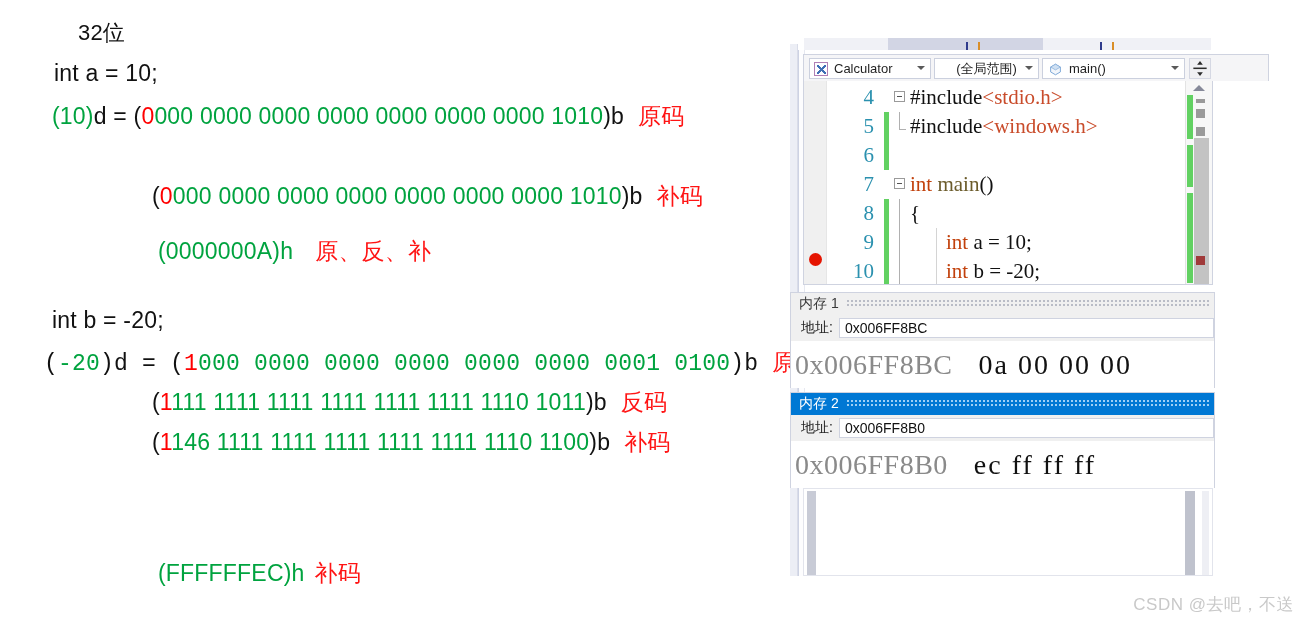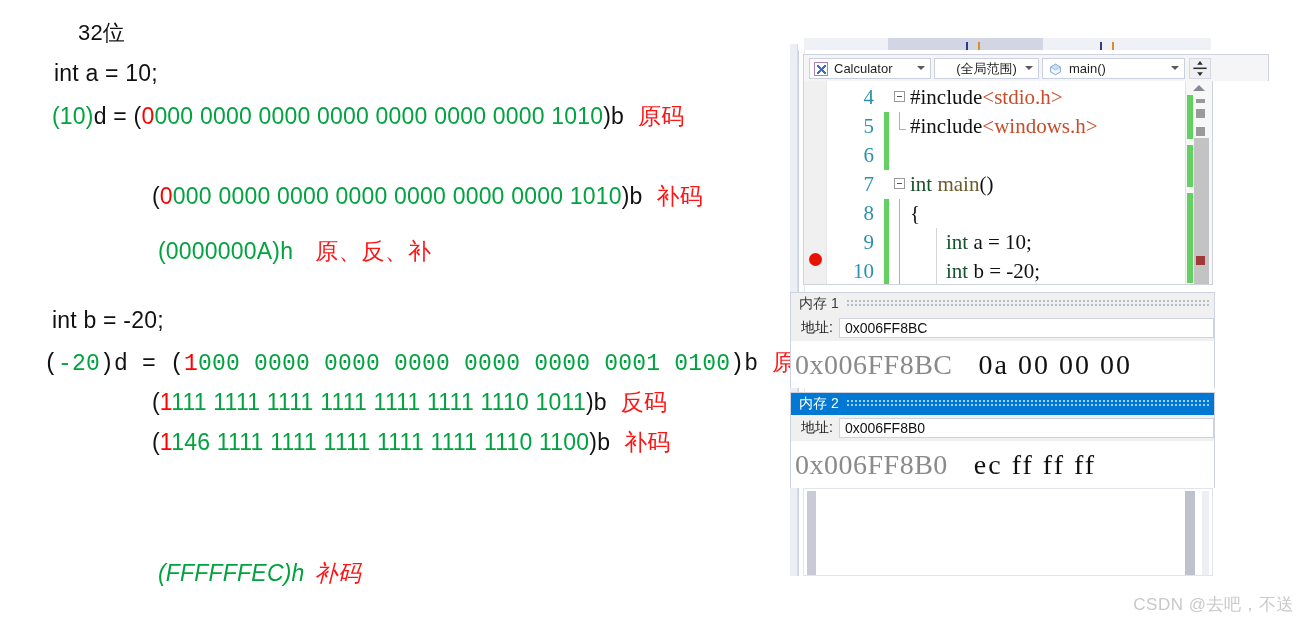--- a/index.html
+++ b/index.html
@@ -137,21 +137,21 @@
   }
   .outline-box:before{
     content:"";position:absolute;left:2px;top:4px;width:5px;height:1px;background:#555;
   }
   .outline-line{
     position:absolute;left:73px;width:1px;background:#b0b0b0;
   }
   .code-txt{position:absolute;left:84px;color:#111;}
   .tok-pre{color:#111;}
   .tok-str{color:#c94c2b;}
-  .tok-kw{color:#14532d;}
+  .tok-kw{color:#c2410c;}
   .tok-fn{color:#6b5b2a;}
   .tok-num{color:#111;}
   .indent-guide{
     position:absolute;left:110px;width:1px;background:#d4d4d4;
   }
 
   
   .ed-scroll{
     position:absolute;right:0;top:0;width:26px;height:100%;
     background:#f7f7f7;border-left:1px solid #e3e3e3;
@@ -275,21 +275,21 @@
   </div>
 
   <div class="note-line sz23" style="left:152px;top:387px;">
     <span class="k">(</span><span class="r">1</span><span class="g">111 1111 1111 1111 1111 1111 1110 1011</span><span class="k">)b</span><span class="lbl">反码</span>
   </div>
 
   <div class="note-line sz23" style="left:152px;top:427px;">
     <span class="k">(</span><span class="r">1</span><span class="g">146 1111 1111 1111 1111 1111 1110 1100</span><span class="k">)b</span><span class="lbl">补码</span>
   </div>
 
-  <div class="note-line sz23" style="left:158px;top:558px;font-style:italic;">
+  <div class="note-line sz23" style="left:158px;top:558px;">
     <span class="g">(FFFFFFEC)</span><span class="g">h</span><span class="lbl2">补码</span>
   </div>
 </div>
 
 <div id="vs">
   <div id="vs-outerbg"></div>
 
   <div class="tabstrip">
     <div class="tab-ghost light" style="left:14px;width:84px;"></div>
     <div class="tab-ghost" style="left:98px;width:155px;">

